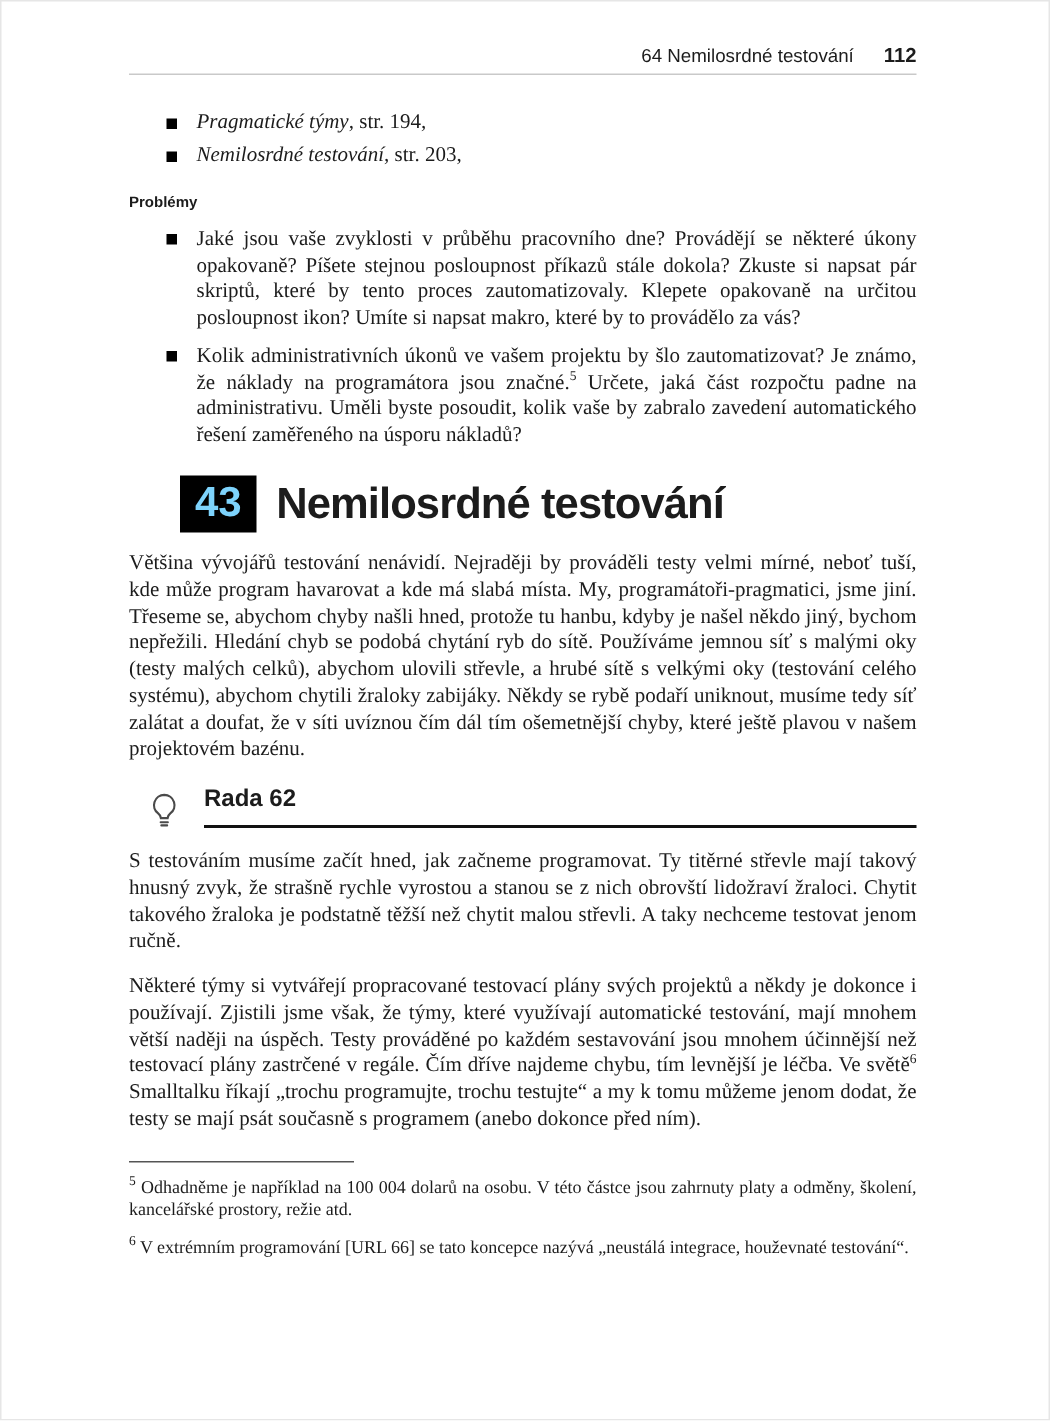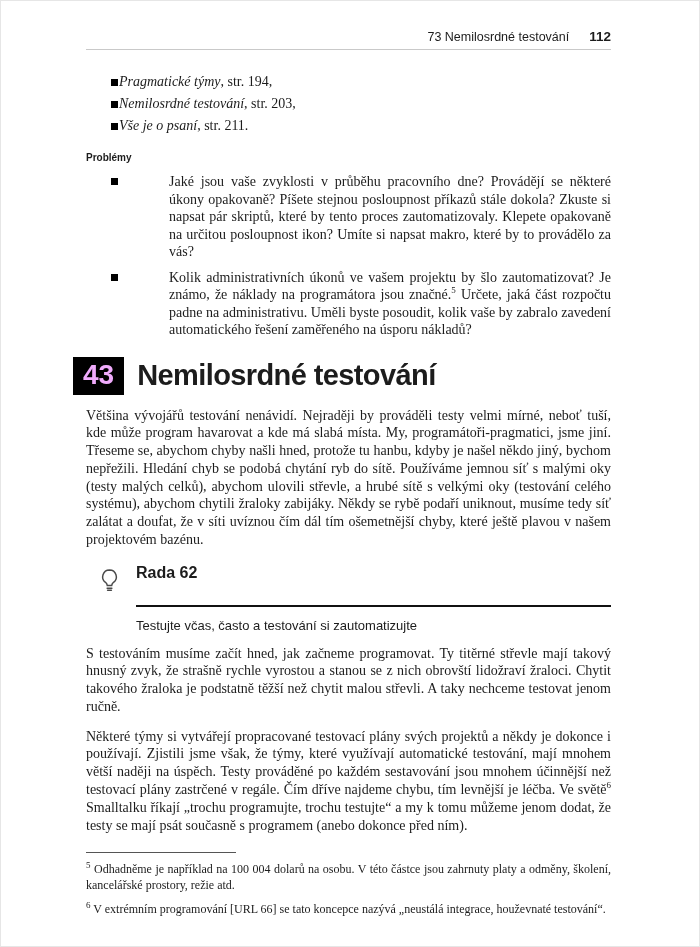--- a/index.html
+++ b/index.html
@@ -23,87 +23,84 @@
     display:flex; justify-content:flex-end; align-items:baseline; gap:20px;
     font-family:"Liberation Sans", sans-serif;
     font-size:12.5px;
   }
   .rh-page { font-weight:bold; font-size:13.5px; }
   .header-rule { border-top:1px solid #c9c9c9; margin-top:5px; }
 
   
   .sq { width:7px; height:7px; background:#000; flex:none; margin-top:5px; }
   .toc-list { list-style:none; margin-top:24px; padding-left:25px; }
-  .toc-item { display:flex; gap:1px; margin-bottom:6px; font-size:14px; }
+  .toc-item { display:flex; gap:13px; margin-bottom:6px; font-size:14px; }
   .toc-item em { font-style:italic; }
 
   .problems-heading {
     font-family:"Liberation Sans", sans-serif;
     font-size:10px; font-weight:bold; margin-top:18px;
   }
   .problem-list { list-style:none; margin-top:10px; padding-left:25px; }
   .problem-item { display:flex; gap:13px; margin-bottom:8px; font-size:14px; line-height:1.25; }
-  .problem-item .li-text { text-align:justify; flex:1;margin-left:38px; }
+  .problem-item .li-text { text-align:justify; flex:1; }
 
   
   .chapter-heading { display:flex; align-items:center; gap:13px; margin:18px 0 0 -13px; }
   .chapter-number {
-    background:#000; color:#f0abfc;
+    background:#000; color:#7dd3fc;
     font-family:"Liberation Sans", sans-serif;
     font-weight:bold; font-size:28px; line-height:1;
     padding:4px 10px 6px;
+    margin-left:47px;
   }
   .chapter-title {
     font-family:"Liberation Sans", sans-serif;
     font-size:29px; font-weight:bold; letter-spacing:-0.6px;
     white-space:nowrap;
   }
 
   
   .body-p { font-size:14px; line-height:1.27; text-align:justify; margin-top:12px; }
   sup { font-size:9px; line-height:0; vertical-align:super; }
 
   
   .tip { display:flex; gap:13px; margin:15px 0 2px 10px; }
   .bulb { flex:none; margin-top:3px; width:27px; height:27px; }
   .tip-body { flex:1; }
   .tip-title {
     font-family:"Liberation Sans", sans-serif;
     font-weight:bold; font-size:16px;
-    padding-bottom:23px; border-bottom:2px solid #111;
+    padding-bottom:8px; border-bottom:2px solid #111;
   }
   .tip-text { font-family:"Liberation Sans", sans-serif; font-size:13px; margin-top:11px; }
 
   
   .footnote-rule { width:150px; border-top:1px solid #555; margin-top:18px; }
   .footnote { font-size:12px; line-height:1.3; text-align:justify; margin-top:9px; }
 </style>
 </head>
 <body>
 
 <div class="page">
 
   <header class="running-head">
-    <span class="rh-title">73 Nemilosrdné testování</span>
+    <span class="rh-title">64 Nemilosrdné testování</span>
     <span class="rh-page">112</span>
   </header>
   <div class="header-rule"></div>
 
   <ul class="toc-list">
     <li class="toc-item">
       <span class="sq"></span>
       <span class="li-text"><em>Pragmatické týmy</em><span>, str. 194,</span></span>
     </li>
     <li class="toc-item">
       <span class="sq"></span>
       <span class="li-text"><em>Nemilosrdné testování</em><span>, str. 203,</span></span>
-    </li>
-    <li class="toc-item">
-      <span class="sq"></span>
-      <span class="li-text"><em>Vše je o psaní</em><span>, str. 211.</span></span>
     </li>
   </ul>
 
   <h3 class="problems-heading">Problémy</h3>
 
   <ul class="problem-list">
     <li class="problem-item">
       <span class="sq"></span>
       <span class="li-text">Jaké jsou vaše zvyklosti v průběhu pracovního dne? Provádějí se některé úkony opakovaně? Píšete stejnou posloupnost příkazů stále dokola? Zkuste si napsat pár skriptů, které by tento proces zautomatizovaly. Klepete opakovaně na určitou posloupnost ikon? Umíte si napsat makro, které by to provádělo za vás?</span>
     </li>
@@ -123,21 +120,20 @@
   <div class="tip">
     <span class="bulb">
       <svg width="27" height="27" viewBox="0 0 24 24" fill="none" stroke="#4a4a4a" stroke-width="1.3" stroke-linecap="round">
         <path d="M12 2.6a6.1 6.1 0 0 0-3.6 11c.9.72 1.42 1.5 1.62 2.8h3.96c.2-1.3.72-2.08 1.62-2.8a6.1 6.1 0 0 0-3.6-11z"></path>
         <line x1="9.9" y1="18.8" x2="14.1" y2="18.8"></line>
         <line x1="10.3" y1="20.7" x2="13.7" y2="20.7"></line>
       </svg>
     </span>
     <div class="tip-body">
       <div class="tip-title">Rada 62</div>
-      <div class="tip-text">Testujte včas, často a testování si zautomatizujte</div>
     </div>
   </div>
 
   <p class="body-p">S testováním musíme začít hned, jak začneme programovat. Ty titěrné střevle mají takový hnusný zvyk, že strašně rychle vyrostou a stanou se z nich obrovští lidožraví žraloci. Chytit takového žraloka je podstatně těžší než chytit malou střevli. A taky nechceme testovat jenom ručně.</p>
 
   <p class="body-p"><span>Některé týmy si vytvářejí propracované testovací plány svých projektů a někdy je dokonce i používají. Zjistili jsme však, že týmy, které využívají automatické testování, mají mnohem větší naději na úspěch. Testy prováděné po každém sestavování jsou mnohem účinnější než testovací plány zastrčené v regále. Čím dříve najdeme chybu, tím levnější je léčba. Ve světě</span><sup>6</sup><span> Smalltalku říkají „trochu programujte, trochu testujte“ a my k tomu můžeme jenom dodat, že testy se mají psát současně s programem (anebo dokonce před ním).</span></p>
 
   <div class="footnote-rule"></div>
 
   <div class="footnote">

